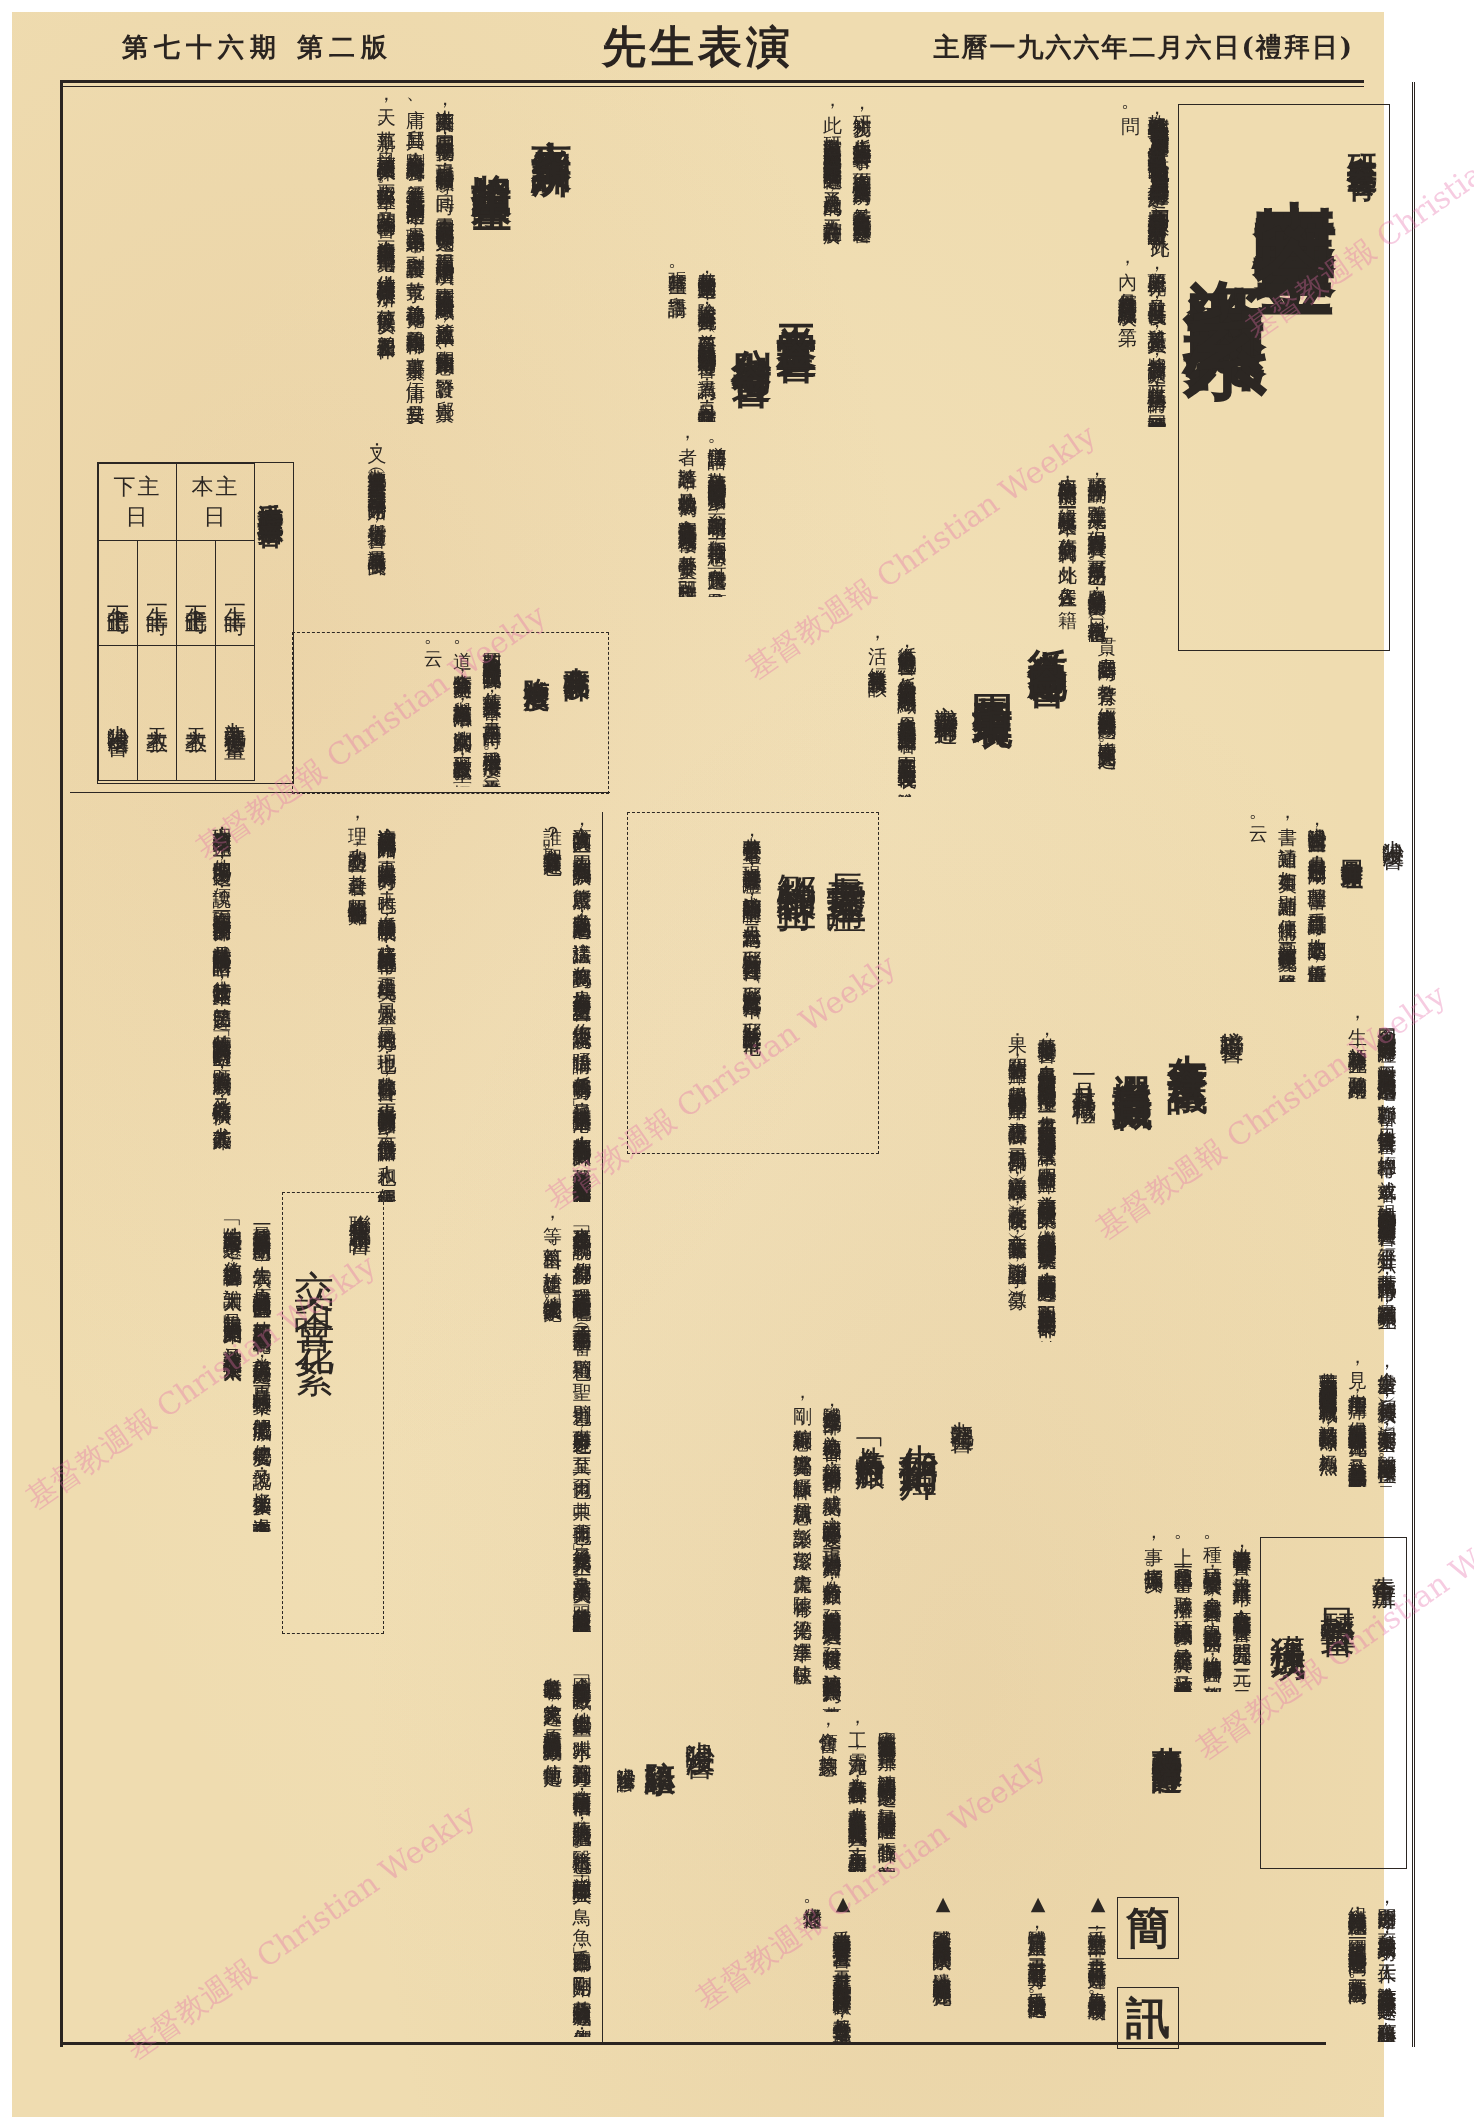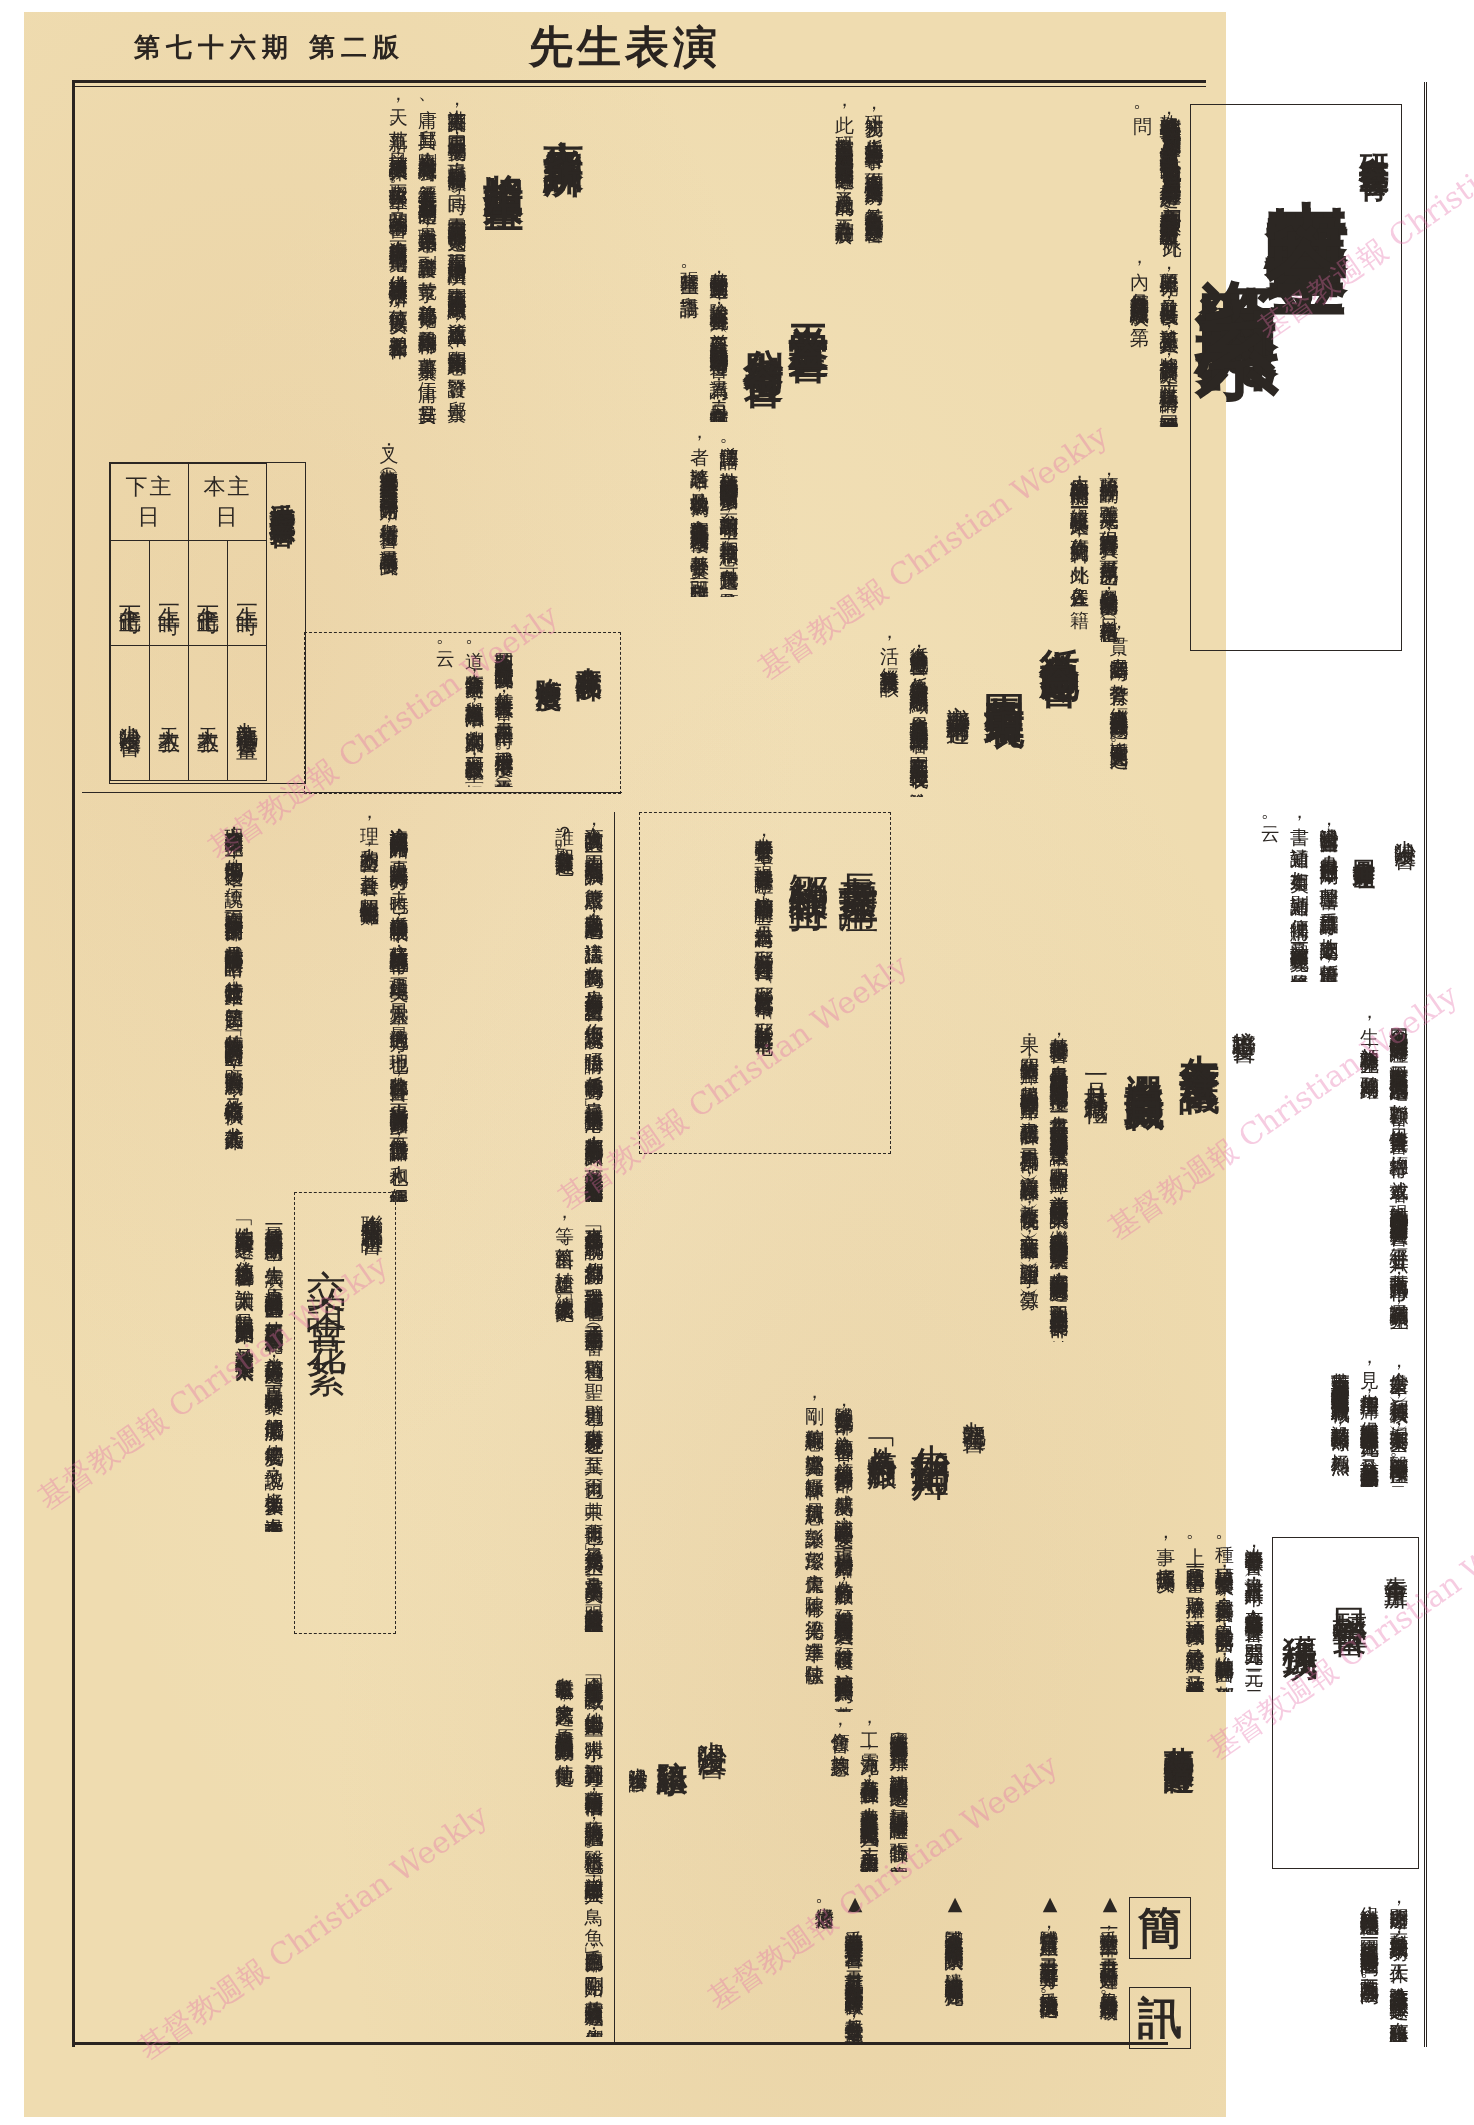--- a/index.html
+++ b/index.html
@@ -1,17 +1,17 @@
 <!DOCTYPE html>
 <html><head>
 <meta charset="utf-8">
 <style>
   html,body{margin:0;padding:0;background:#fff;}
   #page{position:relative;width:1474px;height:2125px;overflow:hidden;background:#ffffff;}
-  #paper{position:absolute;left:24px;top:12px;width:1202px;height:2105px;
+  #paper{position:absolute;left:12px;top:12px;width:1372px;height:2105px;
     background:#efdcb0;
     background-image:
       radial-gradient(ellipse at 20% 30%, rgba(214,170,120,0.18), transparent 40%),
       radial-gradient(ellipse at 70% 80%, rgba(200,160,110,0.15), transparent 45%),
       radial-gradient(ellipse at 50% 50%, rgba(245,230,195,0.5), transparent 70%);
   }
   .hdr{position:absolute;font-family:"DejaVu Serif",serif;color:#2a2420;font-weight:bold;}
   .masthead{left:0;right:0;top:6px;text-align:center;font-size:44px;letter-spacing:4px;}
   .issue{left:110px;top:18px;font-size:26px;letter-spacing:6px;}
   .date{right:30px;top:18px;font-size:26px;letter-spacing:2px;}
@@ -39,20 +39,21 @@
       border:1.5px solid #2c2723;width:60px;height:60px;display:flex;align-items:center;justify-content:center;}
 </style>
 </head>
 <body>
 
 <div id="page">
   <div id="paper">
 
     <div class="hdr issue">第七十六期 第二版</div>
     <div class="hdr masthead">先生表演</div>
+    <div class="hdr date">主曆一九六六年二月六日(禮拜日)</div>
     <div class="rule" style="top:68px"></div>
     <div class="rule2" style="top:74px"></div>
 
     <div class="frame" style="left:48px;top:70px;height:1965px;"></div>
     <div class="frame-r" style="left:1396px;top:70px;height:1965px;width:4px;"></div>
     <div class="rule" style="top:2030px;right:58px;"></div>
 
     <div class="box" style="left:1166px;top:92px;width:210px;height:545px;"></div>
     <div class="v h-sm" style="left:1330px;top:118px;height:340px;width:40px;">研究兒童生長發育</div>
     <div class="v h-xl" style="left:1238px;top:120px;height:500px;width:94px;">李樹芬醫學基金</div>

